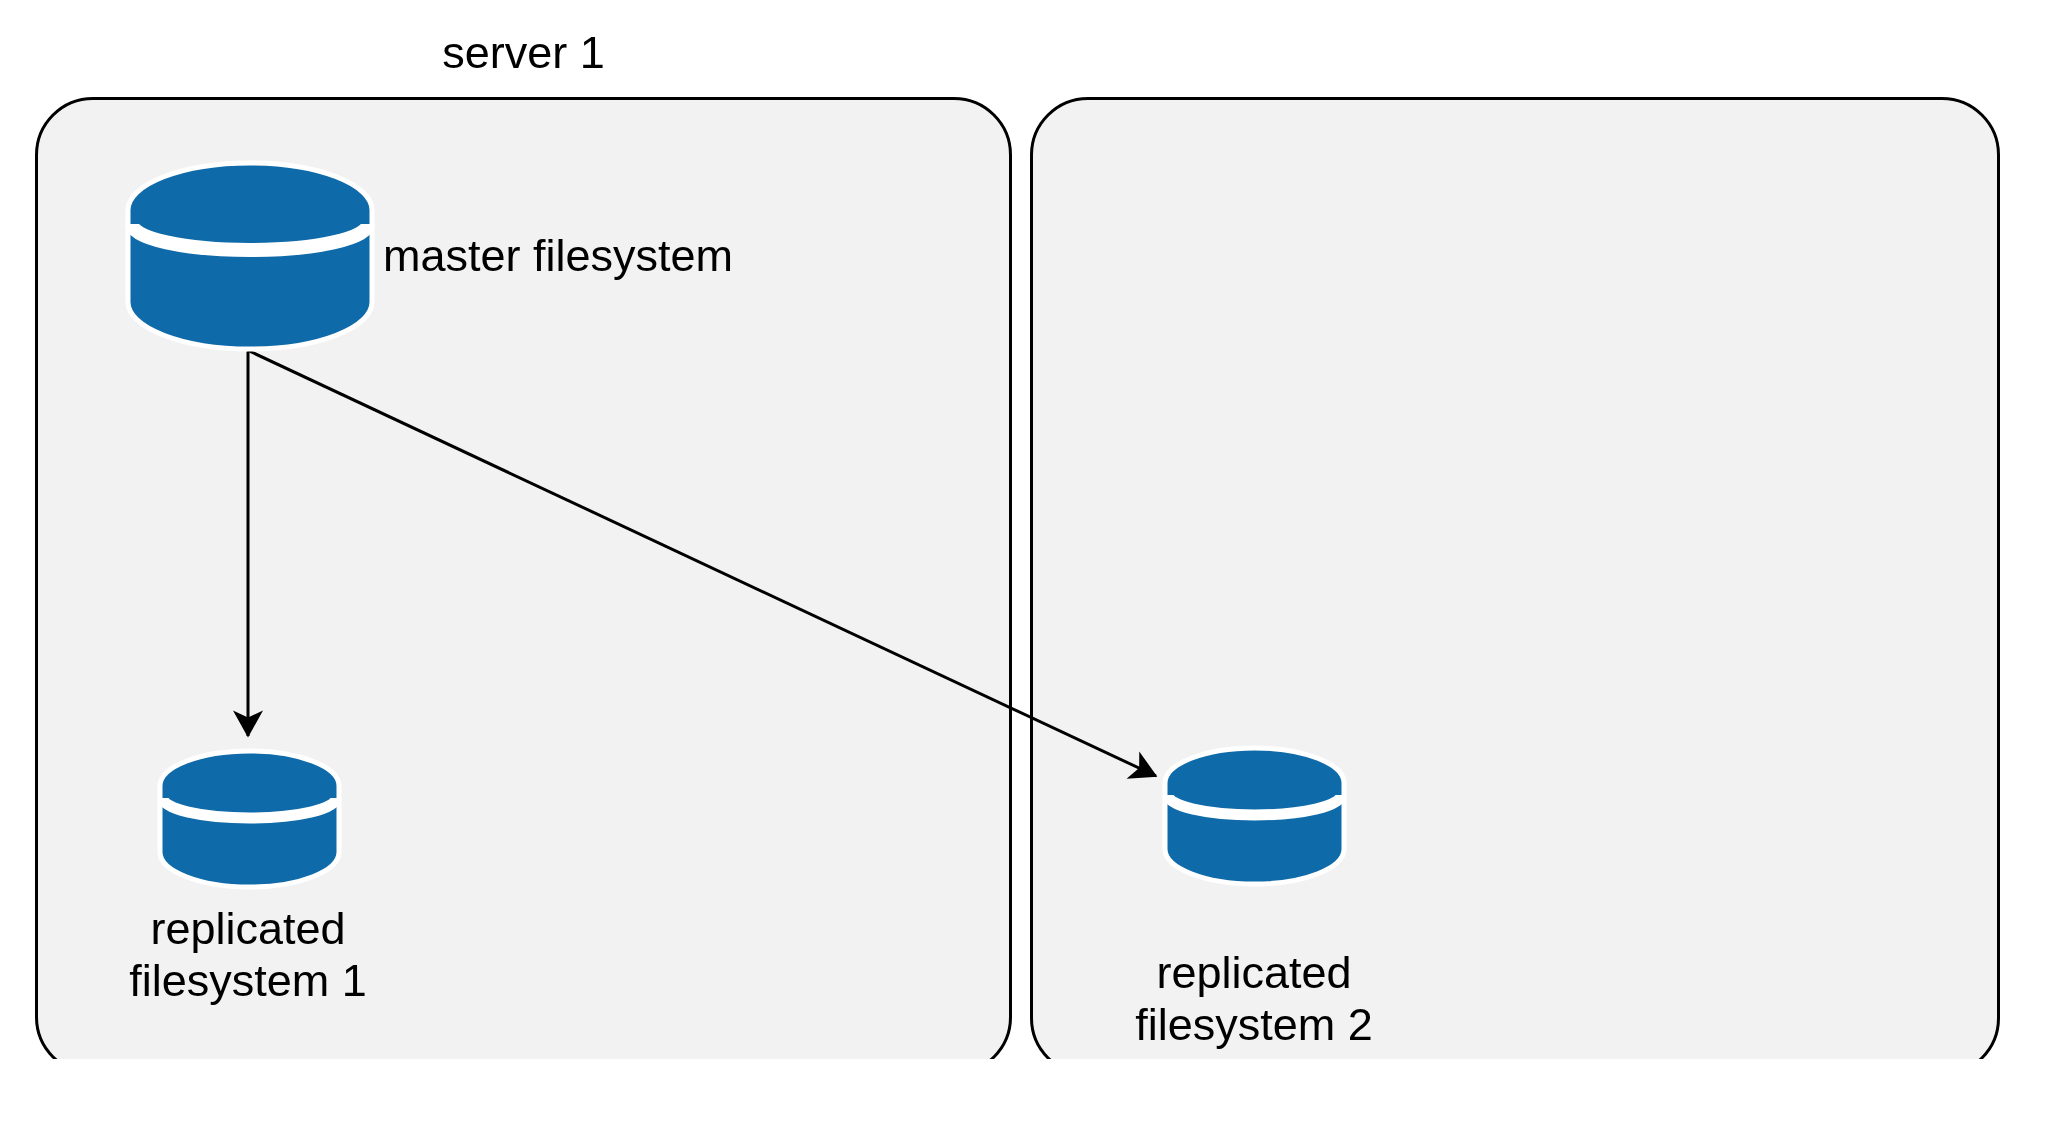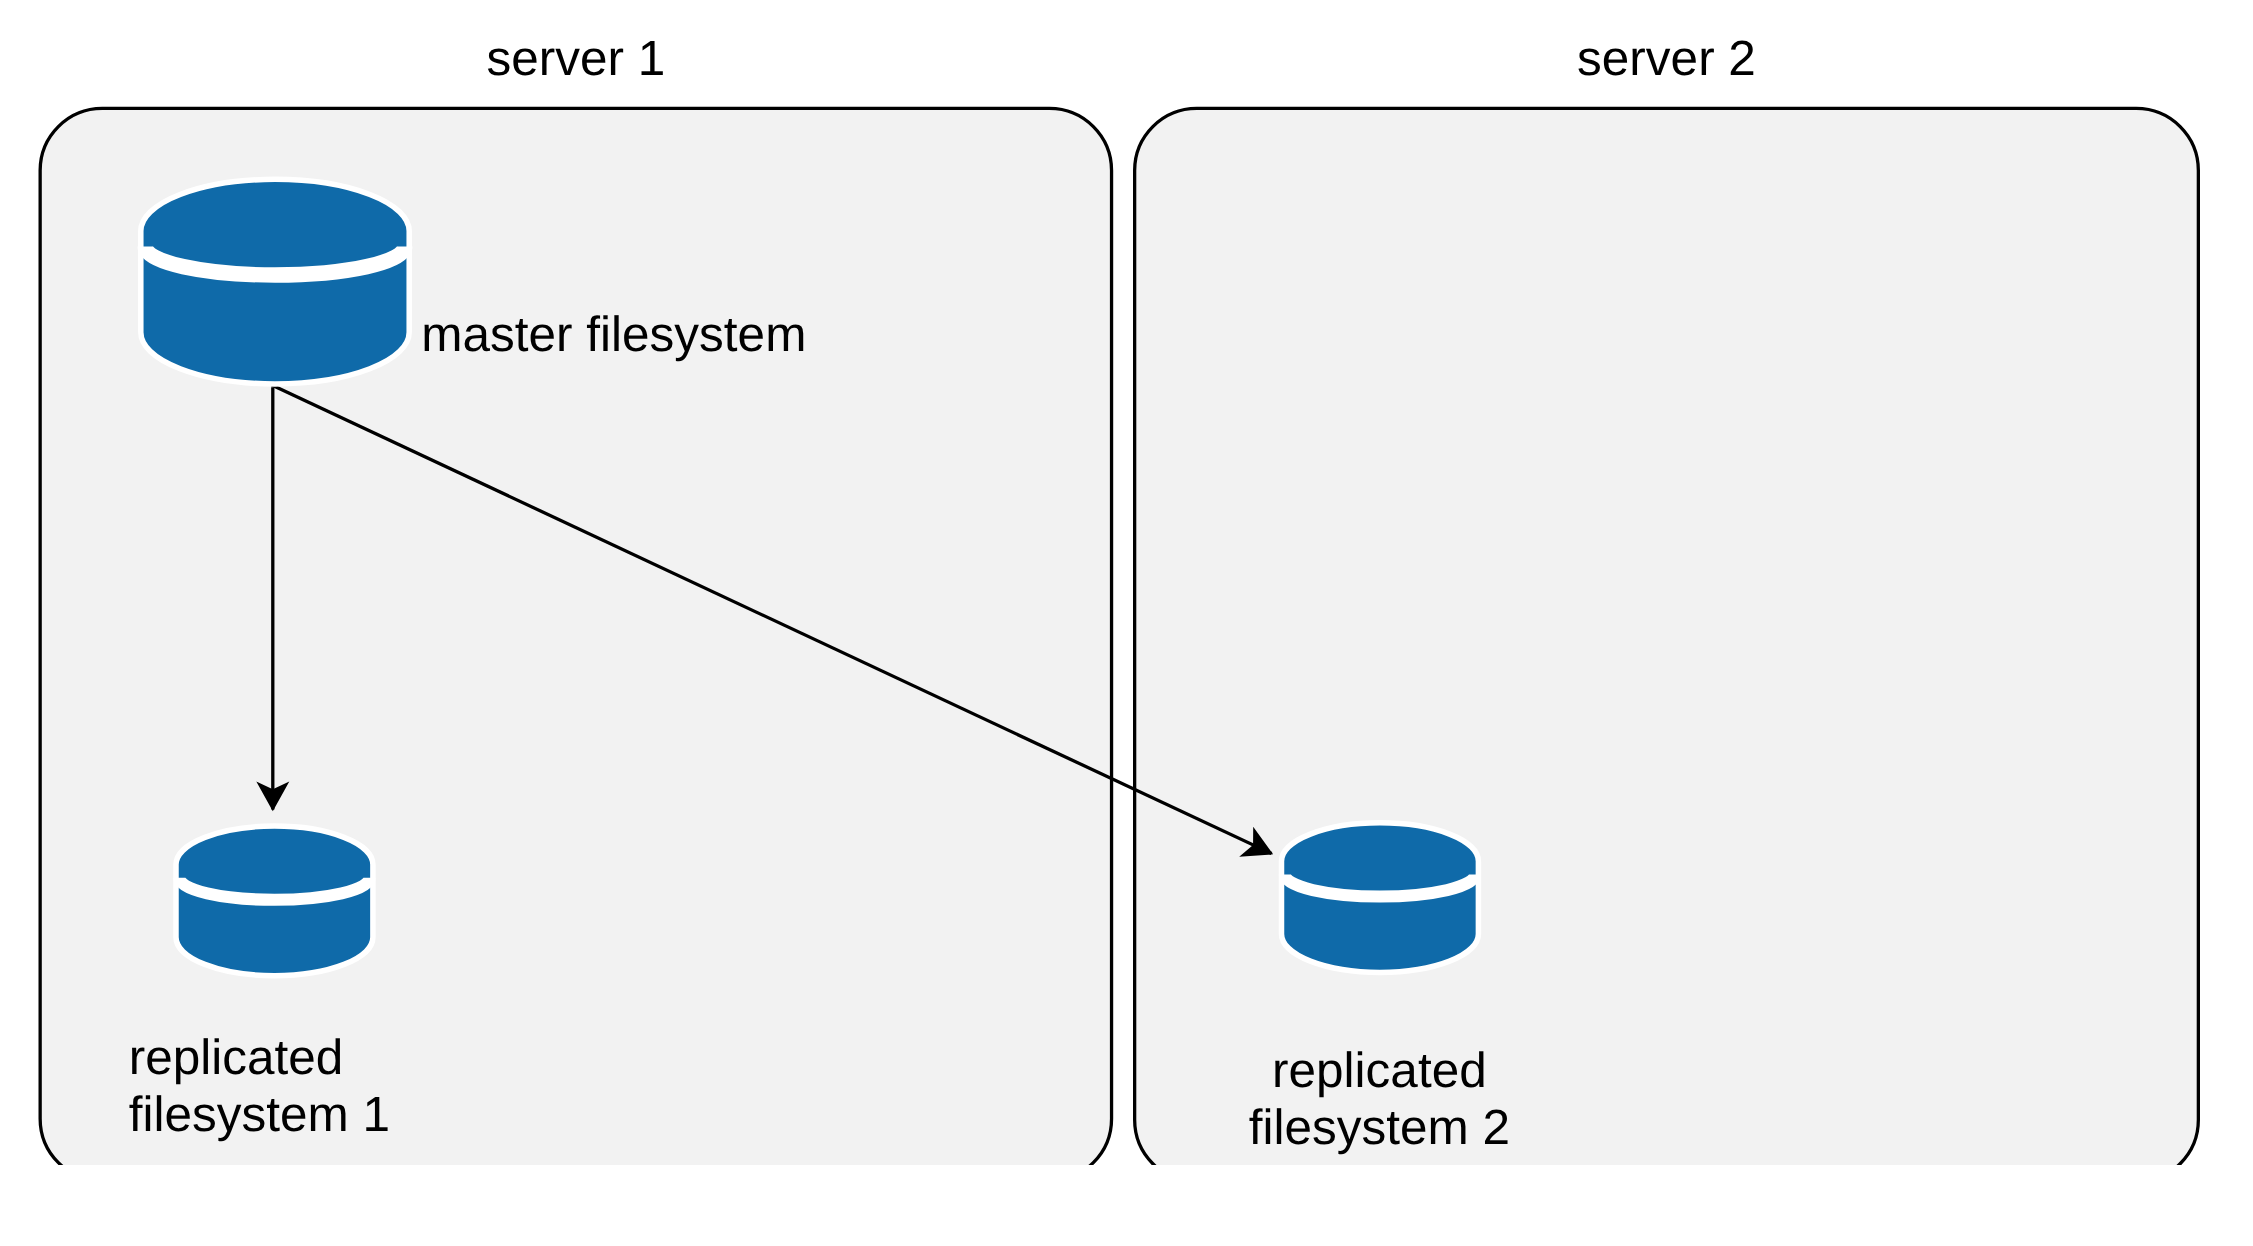--- a/index.html
+++ b/index.html
@@ -55,28 +55,26 @@
 
   .node-label {
     position: absolute;
     font-size: 45px;
     line-height: 52px;
   }
   #label-master {
     left: 383px;
     top: 230px;
     white-space: nowrap;
-    margin-top: 48px;
   }
   #label-r1 {
     left: 117px;
     top: 903px;
     width: 262px;
-    text-align: left;
-    margin-top: 32px;
+    text-align: center;
   }
   #label-r2 {
     left: 1123px;
     top: 903px;
     width: 262px;
     text-align: center;
     margin-top: 44px;
   }
 
   .arrows {
@@ -94,21 +92,20 @@
 </style>
 </head>
 <body>
 
 <div class="canvas">
 
   <div class="server-box" id="box1"></div>
   <div class="server-box" id="box2"></div>
 
   <div class="server-title" id="title1">server 1</div>
-  <div class="server-title" id="title2">server 2</div>
 
   <svg class="arrows" width="2048" height="1133" viewBox="0 0 2048 1133">
     <defs>
       <marker id="arrowhead" viewBox="0 0 10 11" markerWidth="10" markerHeight="11" refX="9" refY="5.5" orient="auto">
         <path class="arrow-head" d="M0.5,0.5 L9.5,5.5 L0.5,10.5 L2.8,5.5 Z"></path>
       </marker>
     </defs>
     <line class="arrow-line" x1="248" y1="352" x2="248" y2="736" marker-end="url(#arrowhead)"></line>
     <line class="arrow-line" x1="247" y1="350" x2="1156" y2="776" marker-end="url(#arrowhead)"></line>
   </svg>

